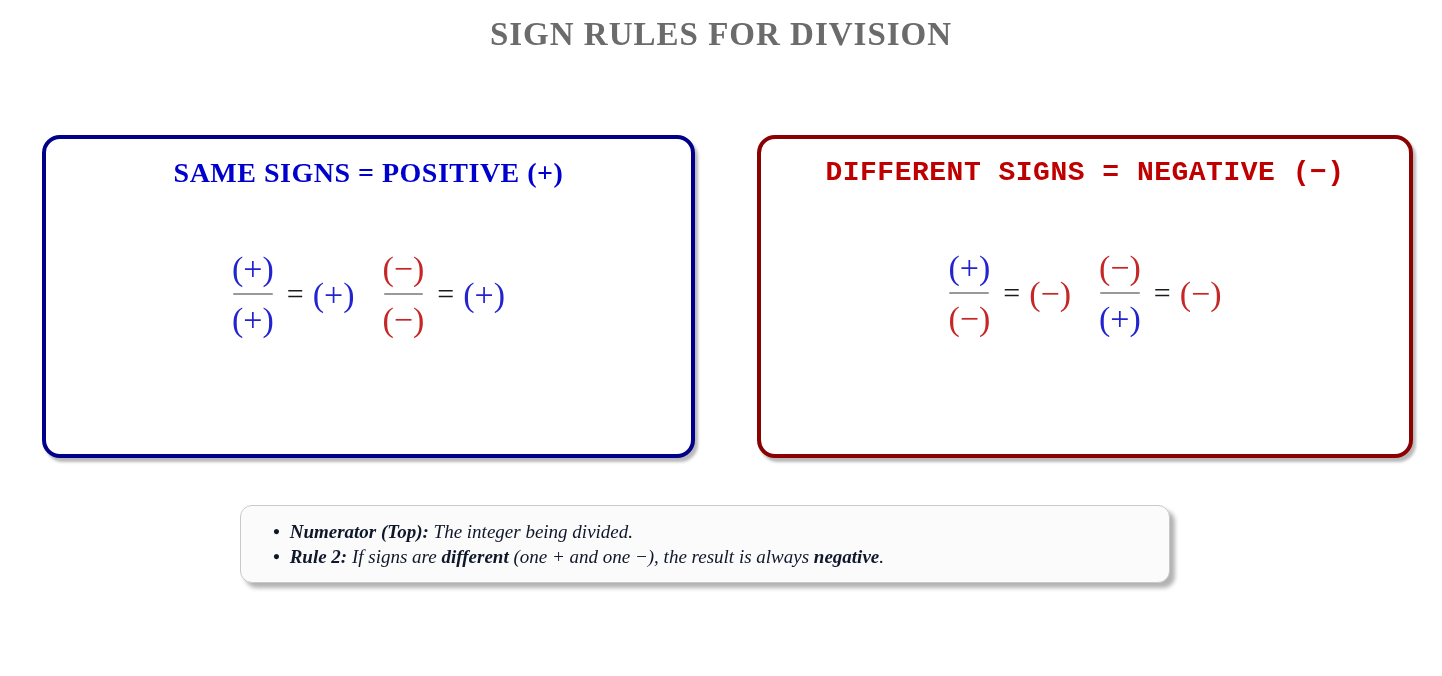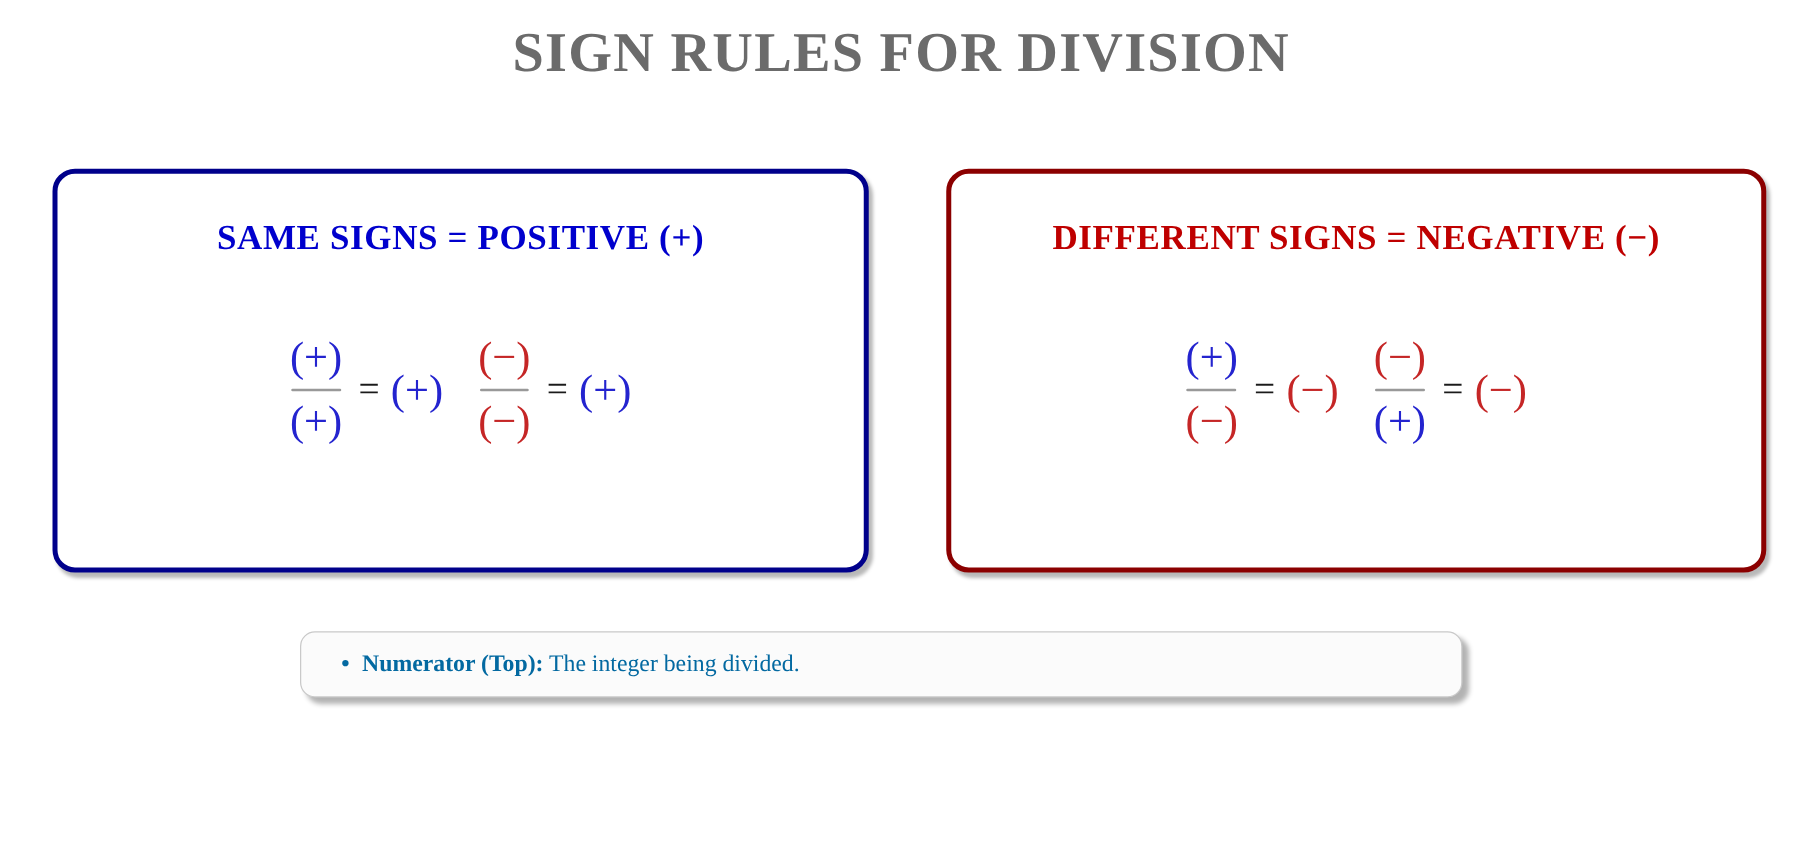--- a/index.html
+++ b/index.html
@@ -3,55 +3,55 @@
 <meta charset="utf-8">
 <style>
   html,body{margin:0;padding:0;}
   body{
     width:1442px;height:676px;background:#ffffff;position:relative;
     font-family:"Liberation Serif","DejaVu Serif",serif;
     overflow:hidden;
   }
   .page-title{
     position:absolute;top:16px;left:0;width:100%;
-    text-align:center;font-size:45px;font-weight:bold;
+    text-align:center;font-size:33px;font-weight:bold;
     color:var(--title-gray);letter-spacing:1px;
   }
   .rule-box{
     position:absolute;top:135px;height:323px;box-sizing:border-box;
     background:#ffffff;border-radius:18px;
     box-shadow:3px 4px 3px rgba(0,0,0,0.28);
   }
   .rule-box.blue{left:42px;width:653px;border:4px solid var(--blue-border);}
   .rule-box.red{left:757px;width:656px;border:4px solid var(--red-border);}
   .box-title{
-    text-align:center;padding-top:36px;font-size:28px;font-weight:bold;
+    text-align:center;padding-top:18px;font-size:28px;font-weight:bold;
     letter-spacing:0.5px;
   }
   .blue .box-title{color:var(--blue-title);}
-  .red .box-title{color:var(--red-title);}
+  .red .box-title{color:var(--red-title);font-family:Liberation Mono, monospace;}
   .equations{
     display:flex;justify-content:center;align-items:center;
     gap:28px;margin-top:60px;
   }
   .eq{display:flex;align-items:center;gap:9px;}
   .frac{display:flex;flex-direction:column;align-items:center;}
   .sign{font-size:34px;line-height:1.15;white-space:nowrap;}
   .plus{color:var(--plus);}
   .minus{color:var(--minus);}
   .frac-bar{align-self:stretch;height:2px;background:var(--fraction-bar);margin:5px 1px;border-radius:1px;}
   .eq-sign{font-size:30px;color:var(--equals);margin-left:4px;}
   .notes-box{
     position:absolute;left:240px;top:505px;width:930px;box-sizing:border-box;
     background:var(--notes-bg);border:1px solid var(--notes-border);
     border-radius:12px;box-shadow:5px 5px 4px rgba(0,0,0,0.30);
     padding:13px 20px 13px 32px;
   }
   .notes-list{margin:0;padding:0;list-style:none;}
-  .note-item{font-size:19px;line-height:25px;color:#0369a1;}
+  .note-item{font-size:19px;line-height:25px;color:#0f172a;font-style:italic;}
   .dot{font-weight:bold;margin-right:10px;}
   .seg.bold{font-weight:bold;}
 </style>
 </head>
 <body>
 
 <div class="page-title">SIGN RULES FOR DIVISION</div>
 
 <div class="rule-box blue">
   <div class="box-title">SAME SIGNS = POSITIVE (+)</div>
@@ -97,14 +97,15 @@
         </div>
         <div class="eq-sign">=</div>
         <div class="sign minus">(−)</div>
       </div>
     </div>
 </div>
 
 <div class="notes-box">
   <ul class="notes-list">
       <li class="note-item"><span class="dot">•</span><span class="seg bold">Numerator (Top):</span><span class="seg"> The integer being divided.</span></li>
+      <li class="note-item"><span class="dot">•</span><span class="seg bold">Rule 2:</span><span class="seg"> If signs are </span><span class="seg bold">different</span><span class="seg"> (one + and one −), the result is always </span><span class="seg bold">negative</span><span class="seg">.</span></li>
     </ul>
 </div>
 
 </body></html>

